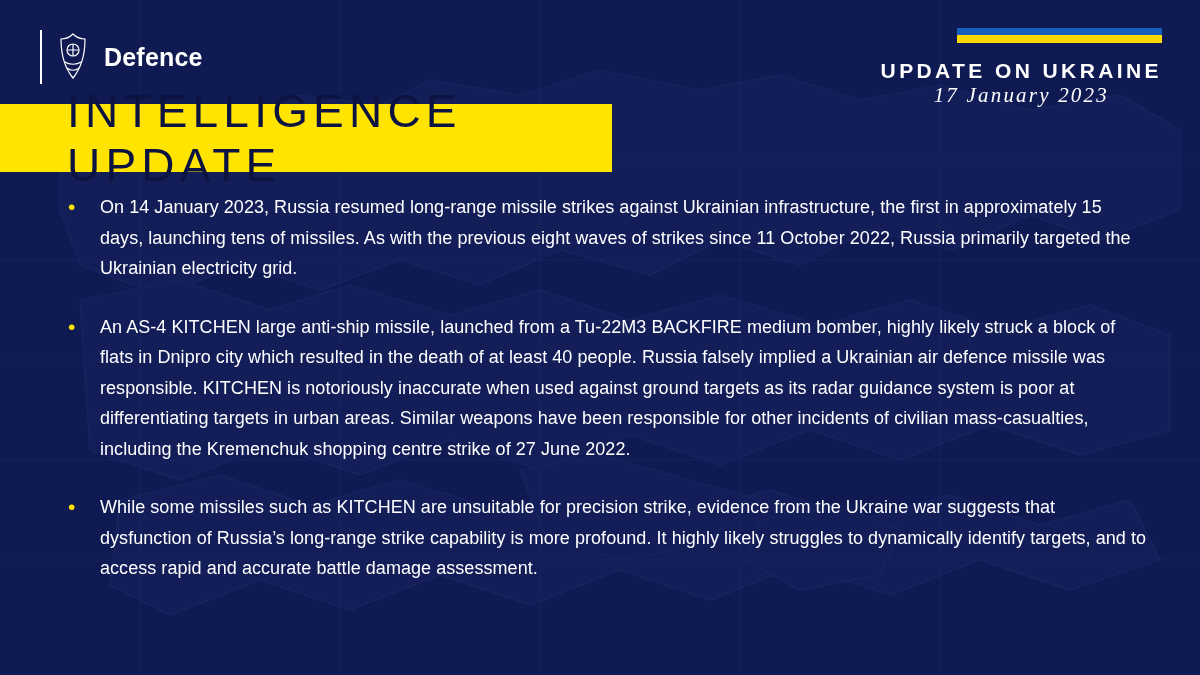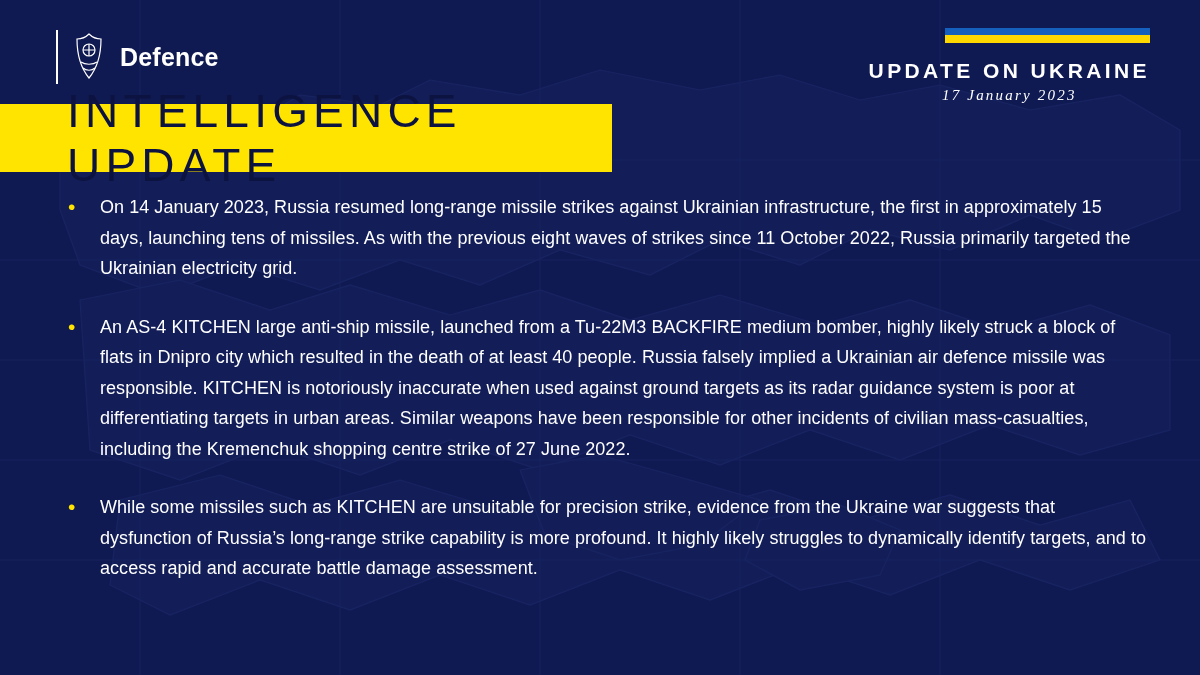--- a/index.html
+++ b/index.html
@@ -22,23 +22,22 @@
     position: absolute;
     inset: 0;
     opacity: 0.30;
     pointer-events: none;
   }
   #map-watermark svg { display: block; width: 100%; height: 100%; }
 
   
   .header {
     position: absolute;
-    top: 0; left: 0; right: 16px;
+    top: 0; left: 0; right: 4px;
     height: 105px;
-    margin-left: 16px;
   }
   .brand {
     position: absolute;
     left: 40px;
     top: 30px;
     display: flex;
     align-items: center;
   }
   .brand-rule {
     width: 2px;
@@ -73,21 +72,21 @@
   }
   .flag-blue { height: 7px; background: #1560bd; }
   .flag-yellow { height: 8px; background: #ffd800; }
   .update-title {
     font-size: 21px;
     font-weight: bold;
     letter-spacing: 3.4px;
     line-height: 24px;
   }
   .update-date {
-    font-size: 15px;
+    font-size: 21px;
     font-style: italic;
     letter-spacing: 2.2px;
     line-height: 24px;
     font-family: "Liberation Serif", serif;
   }
 
   
   .banner {
     position: absolute;
     left: 0;

